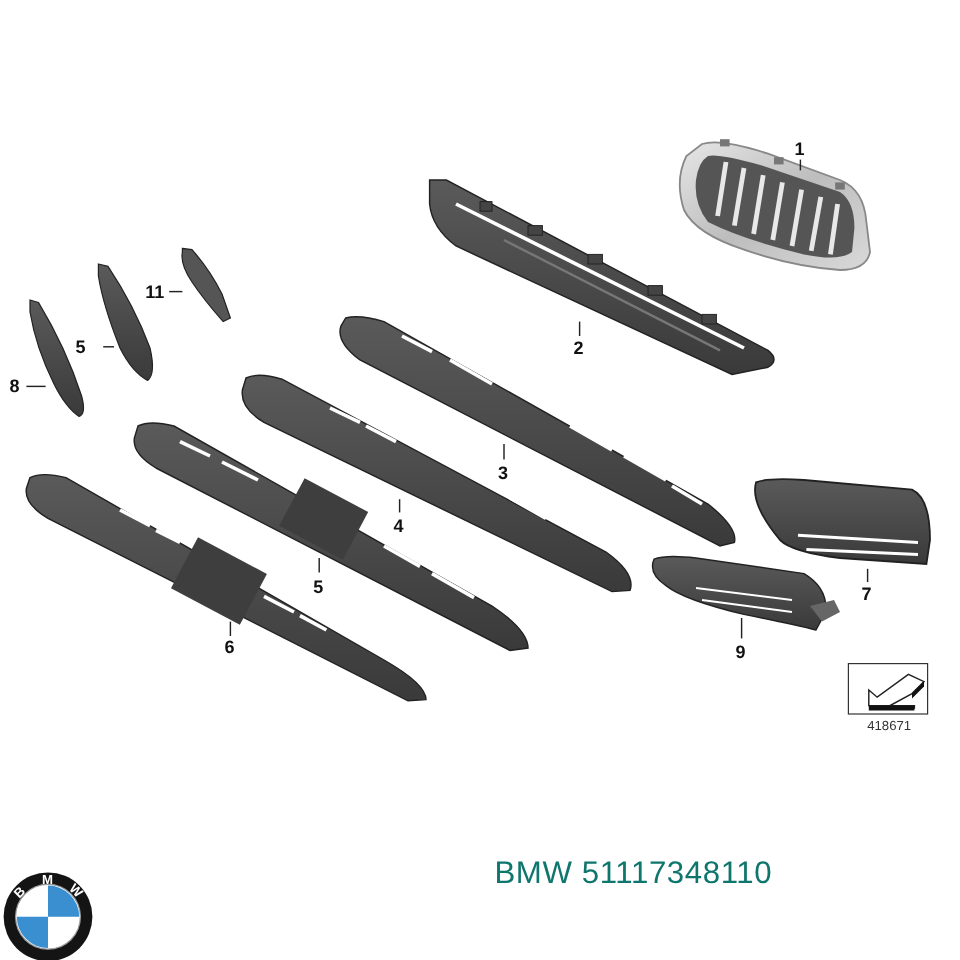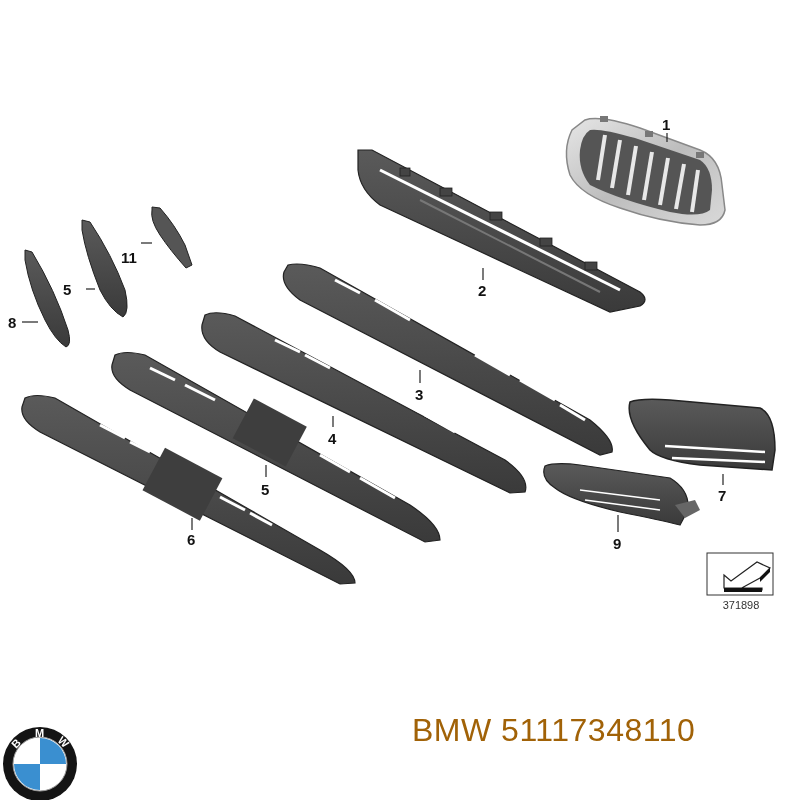--- a/index.html
+++ b/index.html
@@ -1,20 +1,20 @@
 <!DOCTYPE html>
 <html><head>
 <meta charset="utf-8">
 <style>
   html, body { margin:0; padding:0; background:#ffffff; }
   body { width:800px; height:800px; position:relative; overflow:hidden; font-family:"Liberation Sans", sans-serif; }
   #diagram { position:absolute; left:0; top:0; width:800px; height:800px; }
   .callout { position:absolute; font-family:"Liberation Sans", sans-serif; font-weight:bold; font-size:15px; color:#111; line-height:1; }
   .ref-num { position:absolute; left:707px; top:599px; width:68px; text-align:center; font-size:11px; color:#333; }
-  .caption { position:absolute; left:412px; top:712px; font-size:32px; color:#a16207; letter-spacing:0.5px; font-family:"Liberation Sans", sans-serif; }
+  .caption { position:absolute; left:412px; top:712px; font-size:26px; color:#0f766e; letter-spacing:0.5px; font-family:"Liberation Sans", sans-serif; }
 </style>
 </head>
 <body>
 
 <svg id="diagram" viewBox="0 0 800 800" xmlns="http://www.w3.org/2000/svg">
   <defs>
     <linearGradient id="darkpart" x1="0" y1="0" x2="0" y2="1">
       <stop offset="0" stop-color="#5a5a5a"></stop>
       <stop offset="1" stop-color="#3a3a3a"></stop>
     </linearGradient>
@@ -162,17 +162,17 @@
 <div class="callout" style="left:662px;top:117px;">1</div>
 <div class="callout" style="left:478px;top:283px;">2</div>
 <div class="callout" style="left:415px;top:387px;">3</div>
 <div class="callout" style="left:328px;top:431px;">4</div>
 <div class="callout" style="left:261px;top:482px;">5</div>
 <div class="callout" style="left:187px;top:532px;">6</div>
 <div class="callout" style="left:718px;top:488px;">7</div>
 <div class="callout" style="left:8px;top:315px;">8</div>
 <div class="callout" style="left:613px;top:536px;">9</div>
 <div class="callout" style="left:63px;top:282px;">5</div>
-<div class="callout" style="left:121px;top:236px;margin-top:14px;">11</div>
+<div class="callout" style="left:121px;top:236px;">11</div>
 
-<div class="ref-num">371898</div>
+<div class="ref-num">418671</div>
 
 <div class="caption">BMW 51117348110</div>
 
 </body></html>

